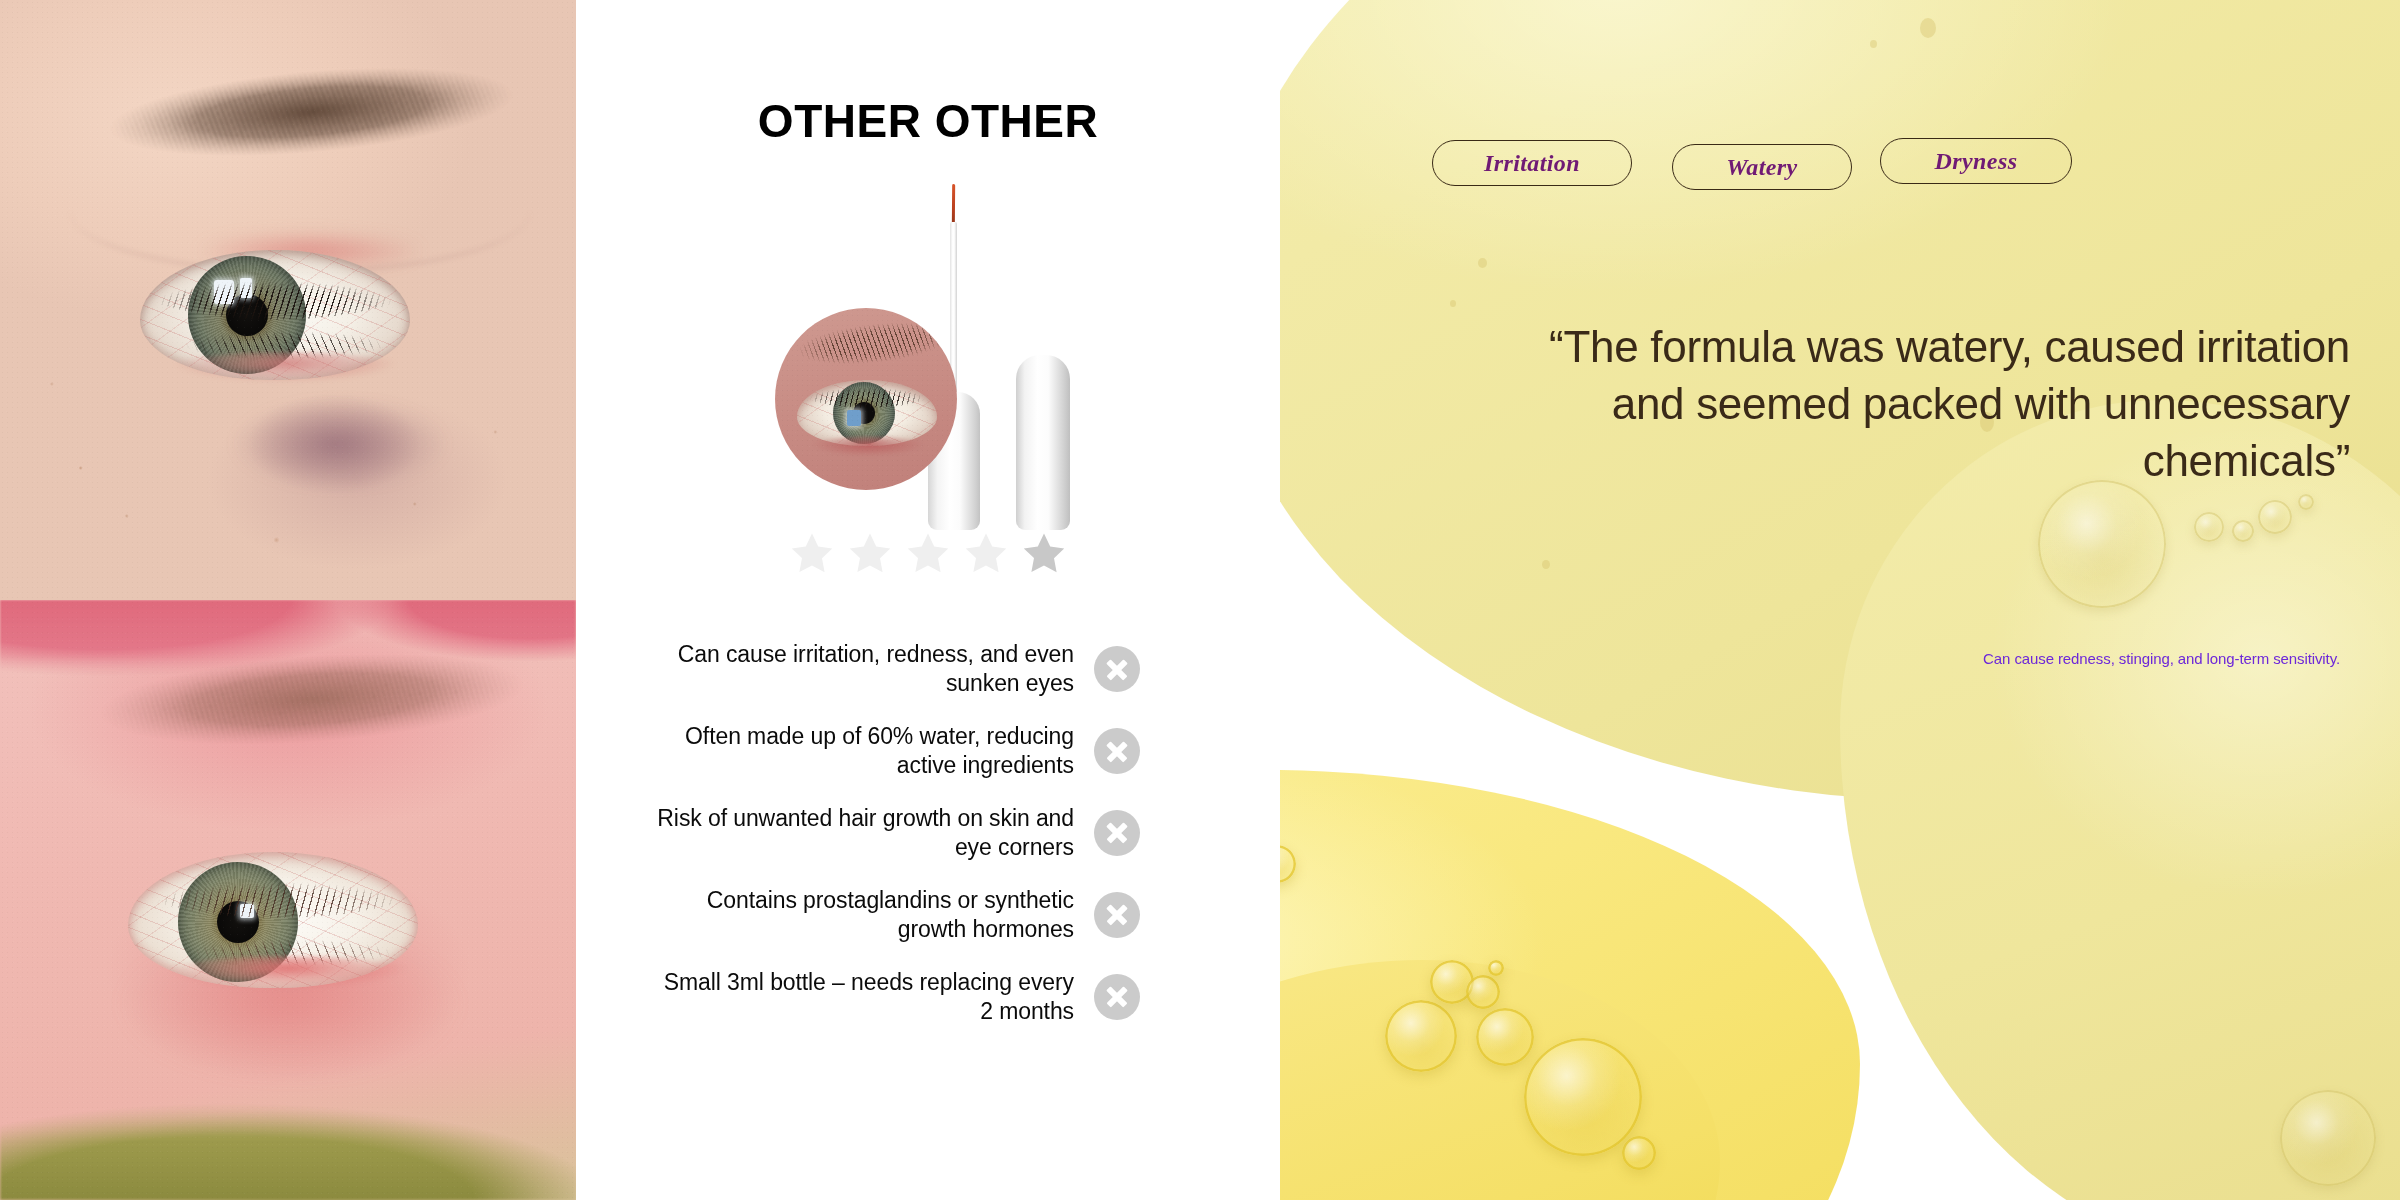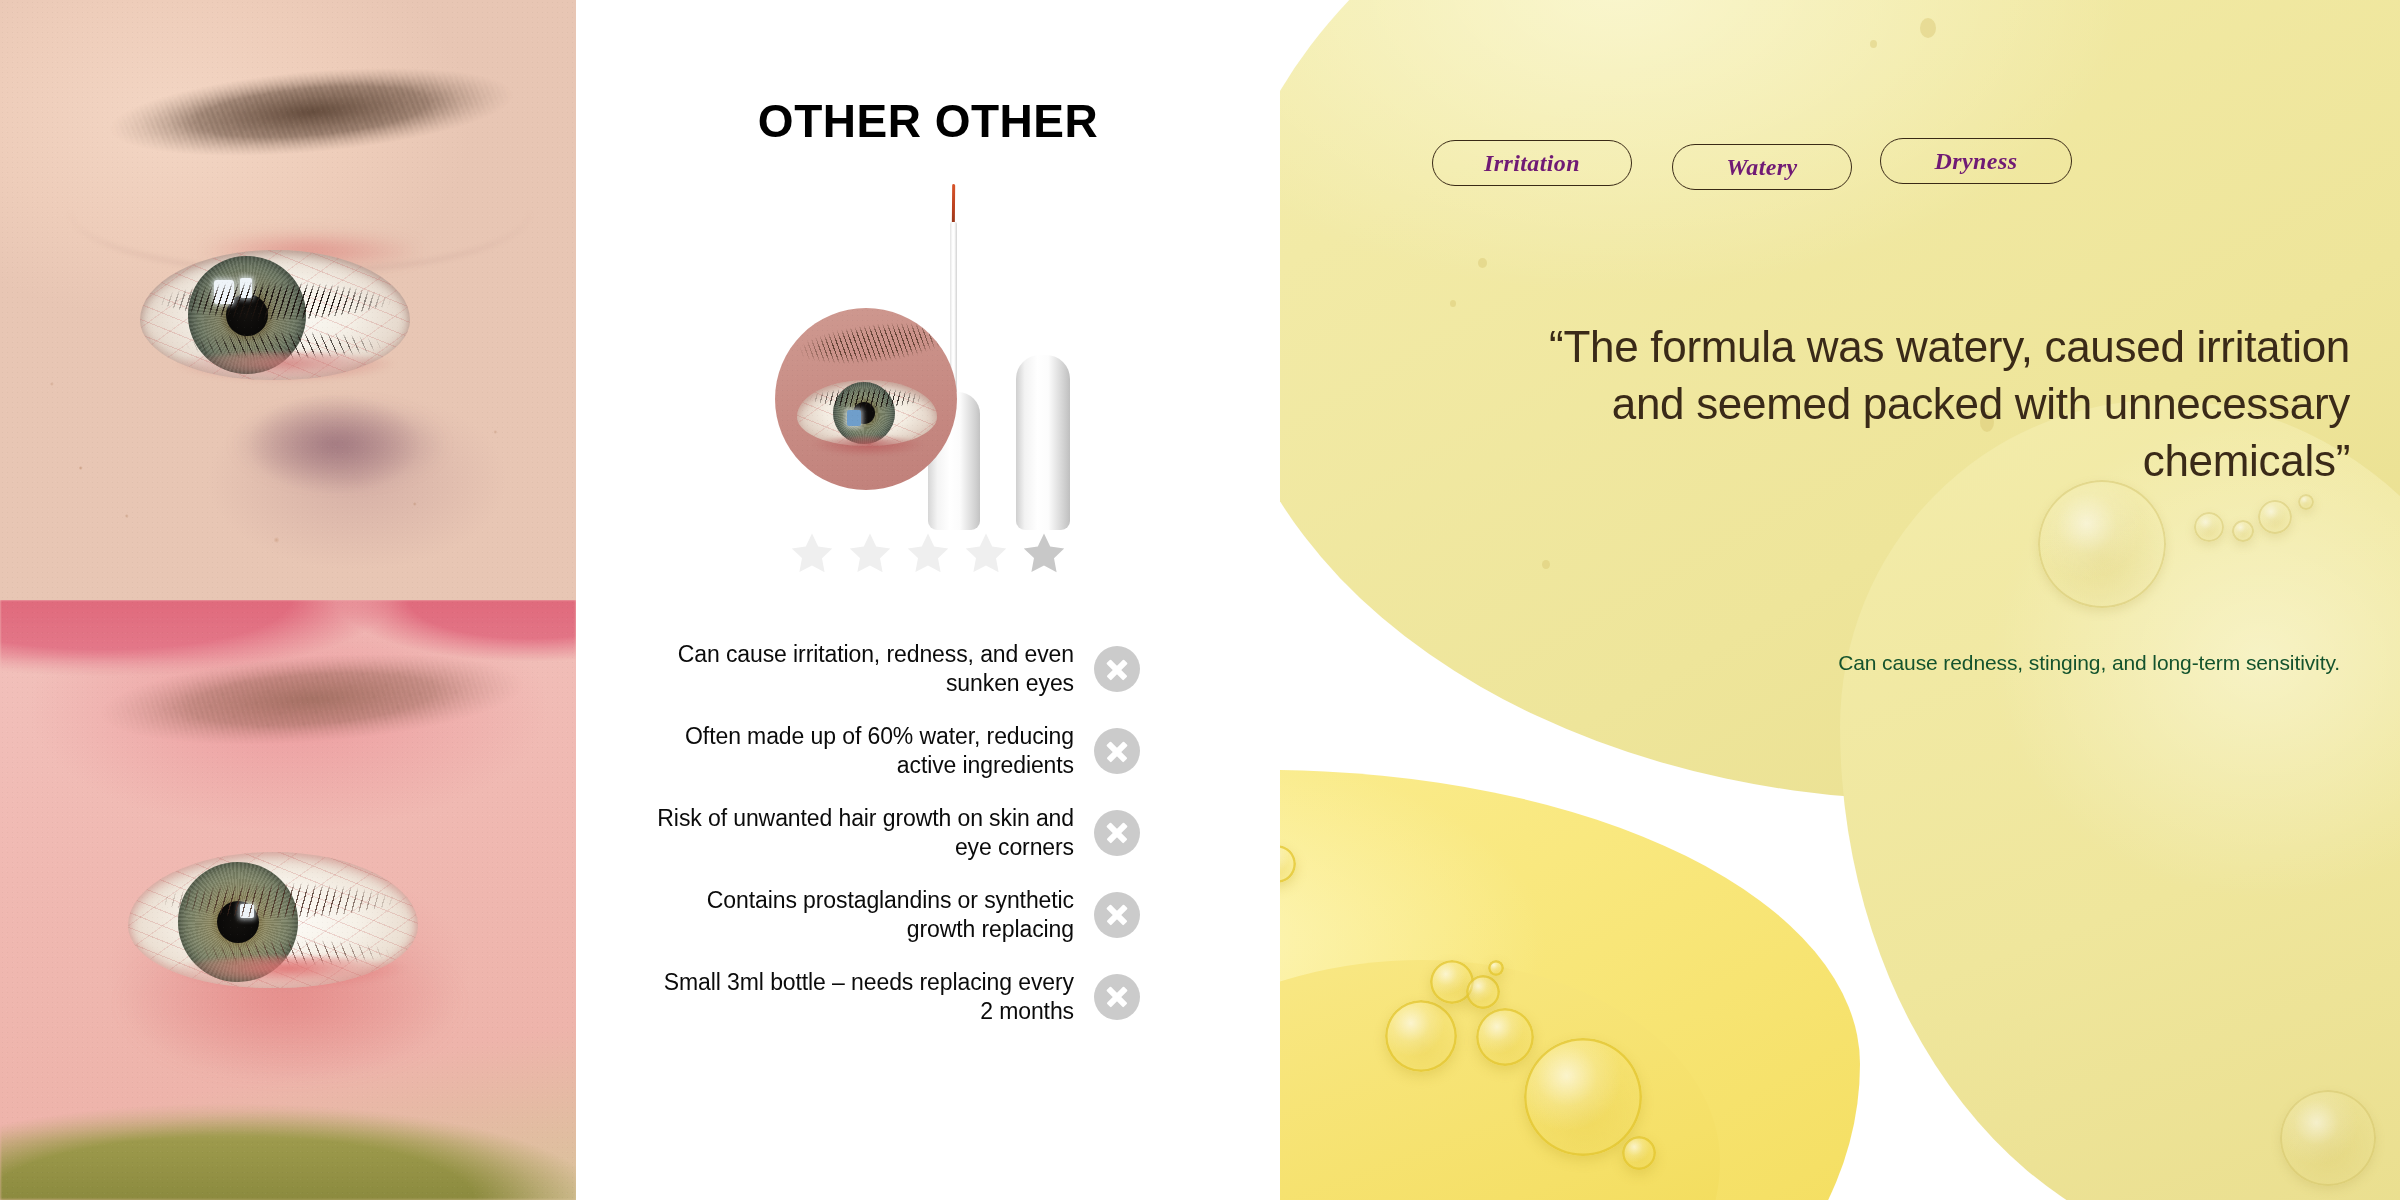--- a/index.html
+++ b/index.html
@@ -508,23 +508,23 @@
     font-size: 44px;
     line-height: 1.30;
     color: #3a2a18;
     letter-spacing: -0.3px;
   }
   .oil-caption {
     position: absolute;
     left: 500px; top: 648px;
     width: 560px;
     text-align: right;
-    font-size: 21px;
+    font-size: 15px;
     line-height: 1.42;
-    color: #14532d;
+    color: #6d28d9;
     letter-spacing: -0.1px;
   }
 </style>
 </head>
 <body>
 
 <div class="stage">
 
   <div class="photo-col">
 
@@ -626,21 +626,21 @@
         <div class="bullet-text">Often made up of 60% water, reducing active ingredients</div>
         <div class="x-badge"></div>
       </div>
 
       <div class="bullet">
         <div class="bullet-text">Risk of unwanted hair growth on skin and eye corners</div>
         <div class="x-badge"></div>
       </div>
 
       <div class="bullet">
-        <div class="bullet-text">Contains prostaglandins or synthetic growth replacing</div>
+        <div class="bullet-text">Contains prostaglandins or synthetic growth hormones</div>
         <div class="x-badge"></div>
       </div>
 
       <div class="bullet">
         <div class="bullet-text">Small 3ml bottle – needs replacing every 2 months</div>
         <div class="x-badge"></div>
       </div>
 
     </div>
   </div>

